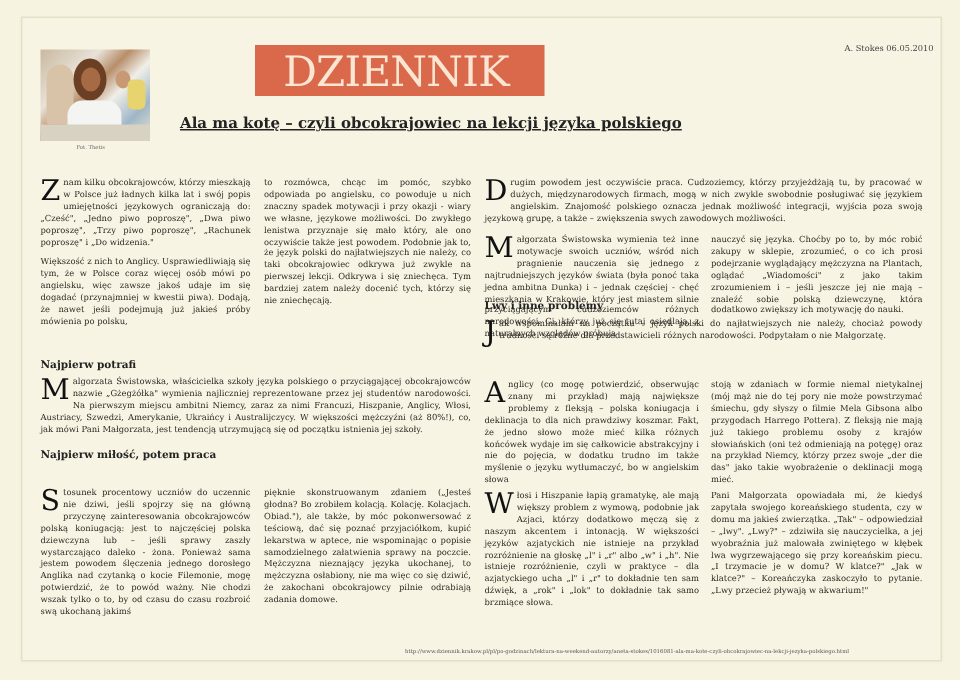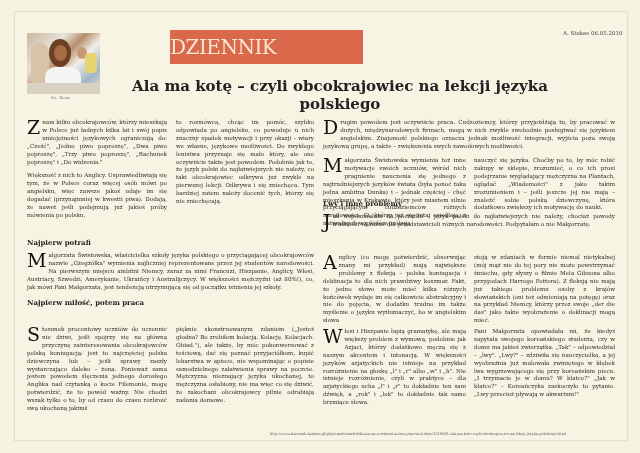--- a/index.html
+++ b/index.html
@@ -27,28 +27,28 @@
   .photo .p3 { position:absolute; left:18px; top:34px; width:36px; height:27px; border-radius:10px 10px 0 0; background:#f4f4f2; }
   .photo .p4 { position:absolute; left:50px; top:14px; width:10px; height:12px; border-radius:50%; background:#c79a75; }
   .photo .p5 { position:absolute; left:58px; top:20px; width:12px; height:20px; background:#e7d46e; border-radius:4px; }
   .photo .desk { position:absolute; left:0; top:50px; width:73px; height:11px; background:#d8d2c2; }
   .caption { position:absolute; left:36px; top:84px; font-size:3.5px; color:#666; }
   .logo {
     position:absolute; left:155px; top:18px; width:193px; height:34px;
     background:#d9694a;
     color:#fbe6d4;
     font-family:"DejaVu Serif", serif;
-    font-size:20px; letter-spacing:-0.5px;
-    display:flex; align-items:center; 
+    font-size:28px; letter-spacing:-0.5px;
+    display:flex; align-items:center; justify-content:center;
     font-weight:normal;
   }
   .byline { position:absolute; left:548px; top:18px; font-size:5.5px; color:#444; }
   .headline {
-    position:absolute; left:105px; top:65px; width:440px; text-align:center;
-    font-size:15px; font-weight:bold; color:#222;
+    position:absolute; left:105px; top:65px; width:440px; text-align:left;
+    font-size:10px; font-weight:bold; color:#222;text-decoration:underline;
   }
   .col {
     position:absolute; font-size:5.6px; line-height:7.9px; text-align:justify; color:#2d2823;
   }
   .col p { margin:0 0 6px 0; }
   .dropcap { float:left; font-size:19px; line-height:15px; margin:1px 2px 0 0; color:#111; }
   .subhead { font-weight:bold; font-size:7px; color:#222; margin:0 0 5px 0; line-height:9px; }
   .url { position:absolute; left:270px; top:432px; font-size:3.6px; color:#555; }
 </style>
 </head>

